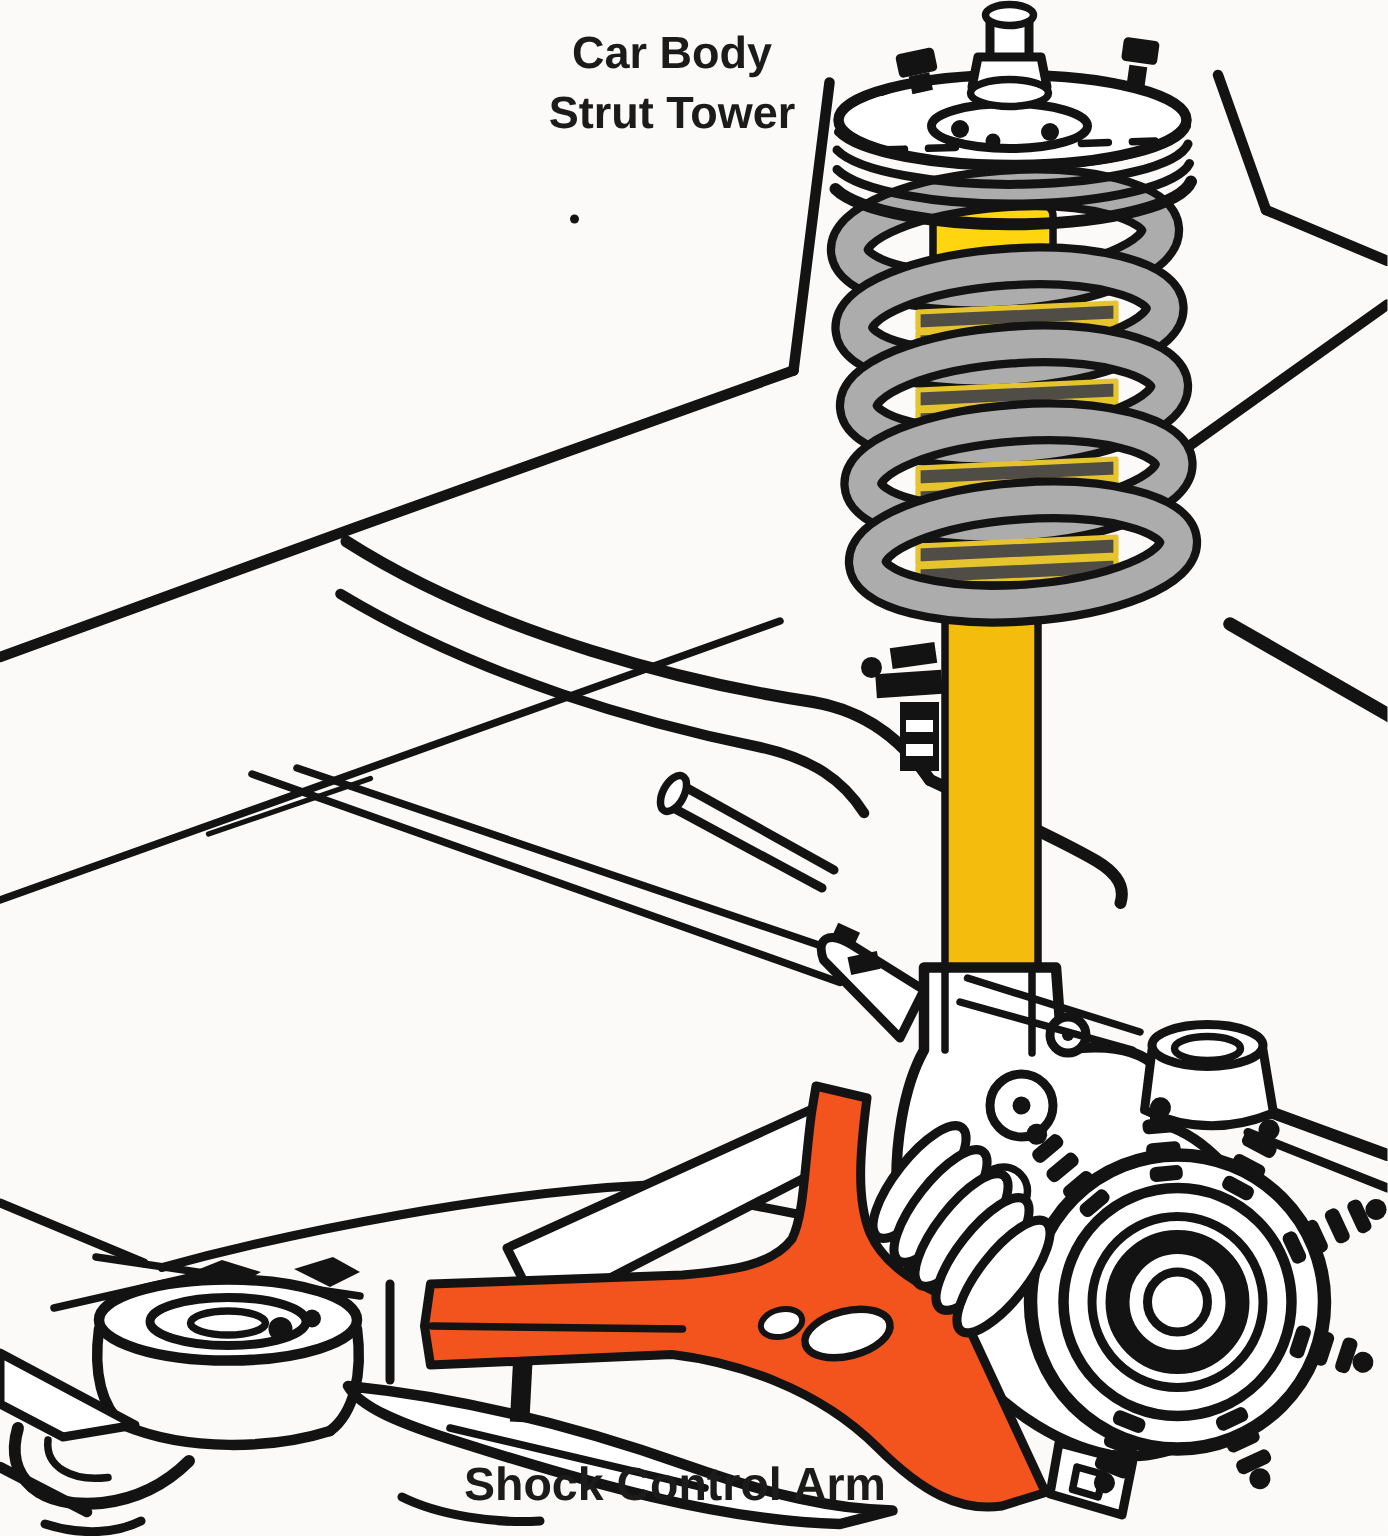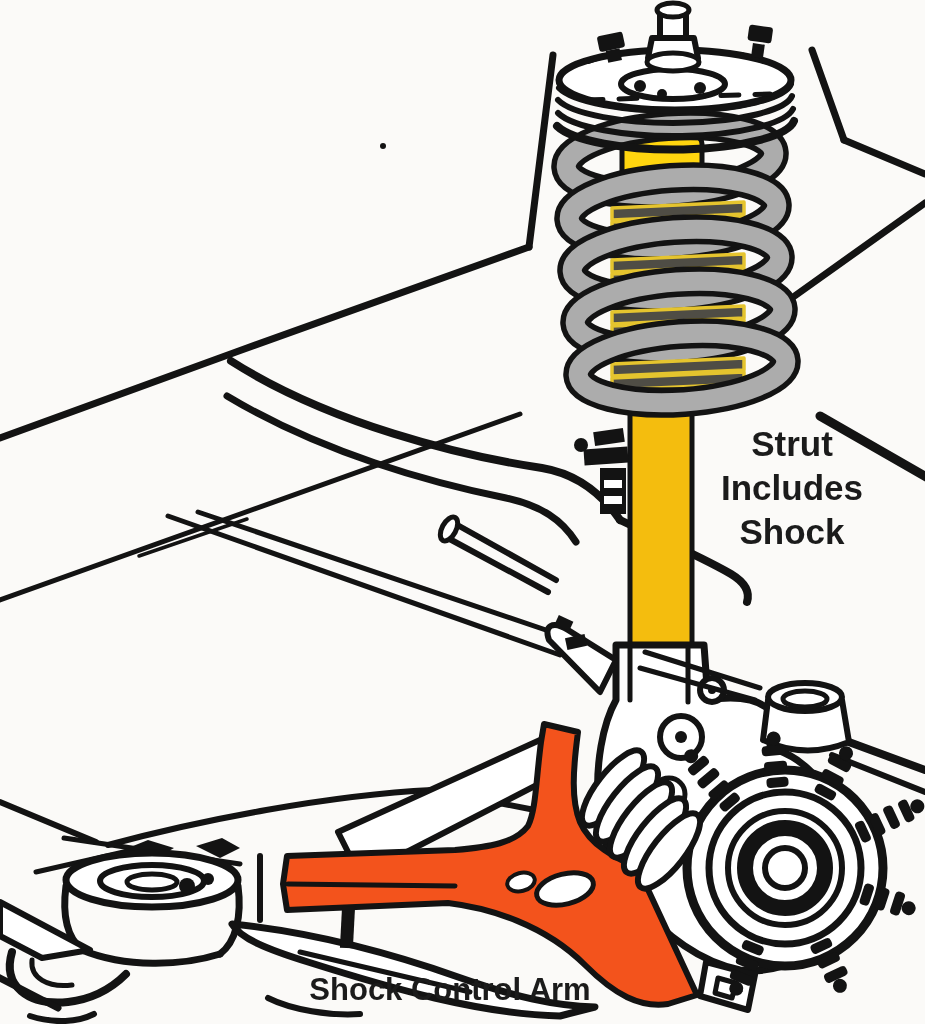--- a/index.html
+++ b/index.html
@@ -259,17 +259,16 @@
 
   <g>
     <ellipse cx="613" cy="788" rx="16" ry="46" transform="rotate(38 613 788)" class="wfill" stroke-width="6"></ellipse>
     <ellipse cx="627" cy="804" rx="16" ry="46" transform="rotate(38 627 804)" class="wfill" stroke-width="6"></ellipse>
     <ellipse cx="641" cy="820" rx="16" ry="46" transform="rotate(38 641 820)" class="wfill" stroke-width="6"></ellipse>
     <ellipse cx="655" cy="836" rx="16" ry="46" transform="rotate(38 655 836)" class="wfill" stroke-width="6"></ellipse>
     <ellipse cx="669" cy="851" rx="16" ry="46" transform="rotate(38 669 851)" class="wfill" stroke-width="6"></ellipse>
   </g>
 </svg>
 
-  <div class="lbl" id="label-strut">Strut
-Includes
-Shock</div>
+  <div class="lbl" id="label-car-body">Car Body
+Strut Tower</div>
   <div class="lbl" id="label-lca">Shock Control Arm</div>
 </div>
 
 </body></html>

